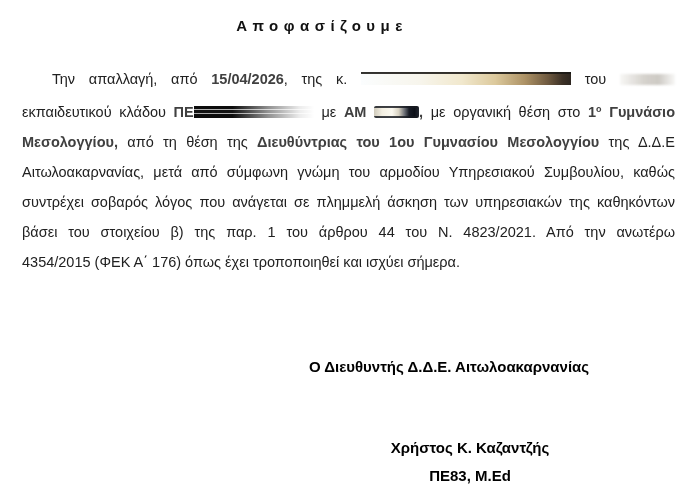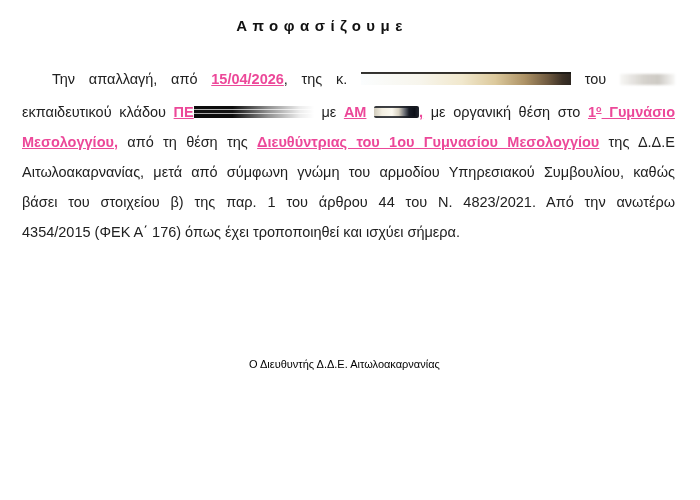--- a/index.html
+++ b/index.html
@@ -26,21 +26,21 @@
   .paragraph {
     position: absolute;
     top: 64px; left: 22px; width: 653px;
     font-size: 14.5px;
     line-height: 30px;
     color: #212121;
   }
   .line { width: 100%; }
   .line.just { text-align: justify; text-align-last: justify; }
   .line.indent { text-indent: 30px; }
-  .b { font-weight: bold; color: #ec4899; text-decoration: underline; }
+  .b { font-weight: bold; color: #404040; }
   .sup { font-size: 9px; vertical-align: 5px; font-weight: bold; }
 
   .redaction {
     display: inline-block;
     height: 12px;
     vertical-align: -1px;
   }
   .red-name {
     height: 13px;
     filter: blur(0.5px);
@@ -67,23 +67,23 @@
     border-radius: 2px;
     filter: blur(0.4px);
     background:
       linear-gradient(to bottom, rgba(22,25,32,0.85) 0px, rgba(22,25,32,0.8) 2px, rgba(0,0,0,0) 2px, rgba(0,0,0,0) 10px, rgba(22,25,32,0.8) 10px, rgba(22,25,32,0.85) 12px),
       linear-gradient(to right, #cfcabb 0%, #f3efe2 18%, #fbf9f0 40%, #d8d2c2 55%, #6a6d74 68%, #181c26 78%, #0d1019 90%, #232730 100%);
   }
 
   .sig-role {
     position: absolute;
     top: 358px; left: 249px; width: 400px;
-    text-align: left;
-    font-size: 11px;
-    font-weight: normal;
+    text-align: center;
+    font-size: 15px;
+    font-weight: bold;
     color: #000;
   }
   .sig-name-block {
     position: absolute;
     top: 434px; left: 270px; width: 400px;
     text-align: center;
     font-size: 15px;
     font-weight: bold;
     line-height: 28px;
     color: #000;
@@ -94,20 +94,25 @@
 
 <div class="page">
 
   <div class="doc-title">Αποφασίζουμε</div>
 
   <div class="paragraph">
       <div class="line just indent"><span>Την απαλλαγή, από </span><span class="b">15/04/2026</span><span>, της κ. </span><span class="redaction red-name" style="width: 210px;"></span><span> του </span><span class="redaction red-faint" style="width: 55px;"></span></div>
       <div class="line just"><span>εκπαιδευτικού κλάδου </span><span class="b">ΠΕ</span><span class="redaction red-streak" style="width: 120px;"></span><span> με </span><span class="b">ΑΜ</span><span> </span><span class="redaction red-am" style="width: 45px;"></span><span class="b">,</span><span> με οργανική θέση στο </span><span class="b">1</span><span class="b sup">ο</span><span class="b"> Γυμνάσιο</span></div>
       <div class="line just"><span class="b">Μεσολογγίου,</span><span> από τη θέση της </span><span class="b">Διευθύντριας του 1ου Γυμνασίου Μεσολογγίου</span><span> της Δ.Δ.Ε</span></div>
       <div class="line just"><span>Αιτωλοακαρνανίας, μετά από σύμφωνη γνώμη του αρμοδίου Υπηρεσιακού Συμβουλίου, καθώς</span></div>
+      <div class="line just"><span>συντρέχει σοβαρός λόγος που ανάγεται σε πλημμελή άσκηση των υπηρεσιακών της καθηκόντων</span></div>
       <div class="line just"><span>βάσει του στοιχείου β) της παρ. 1 του άρθρου 44 του Ν. 4823/2021. Από την ανωτέρω</span></div>
       <div class="line"><span>4354/2015 (ΦΕΚ Α΄ 176) όπως έχει τροποποιηθεί και ισχύει σήμερα.</span></div>
     </div>
 
   <div class="sig-role">Ο Διευθυντής Δ.Δ.Ε. Αιτωλοακαρνανίας</div>
 
+  <div class="sig-name-block">
+    <div>Χρήστος Κ. Καζαντζής</div>
+    <div>ΠΕ83, M.Ed</div>
+  </div>
 
 </div>
 
 </body></html>

